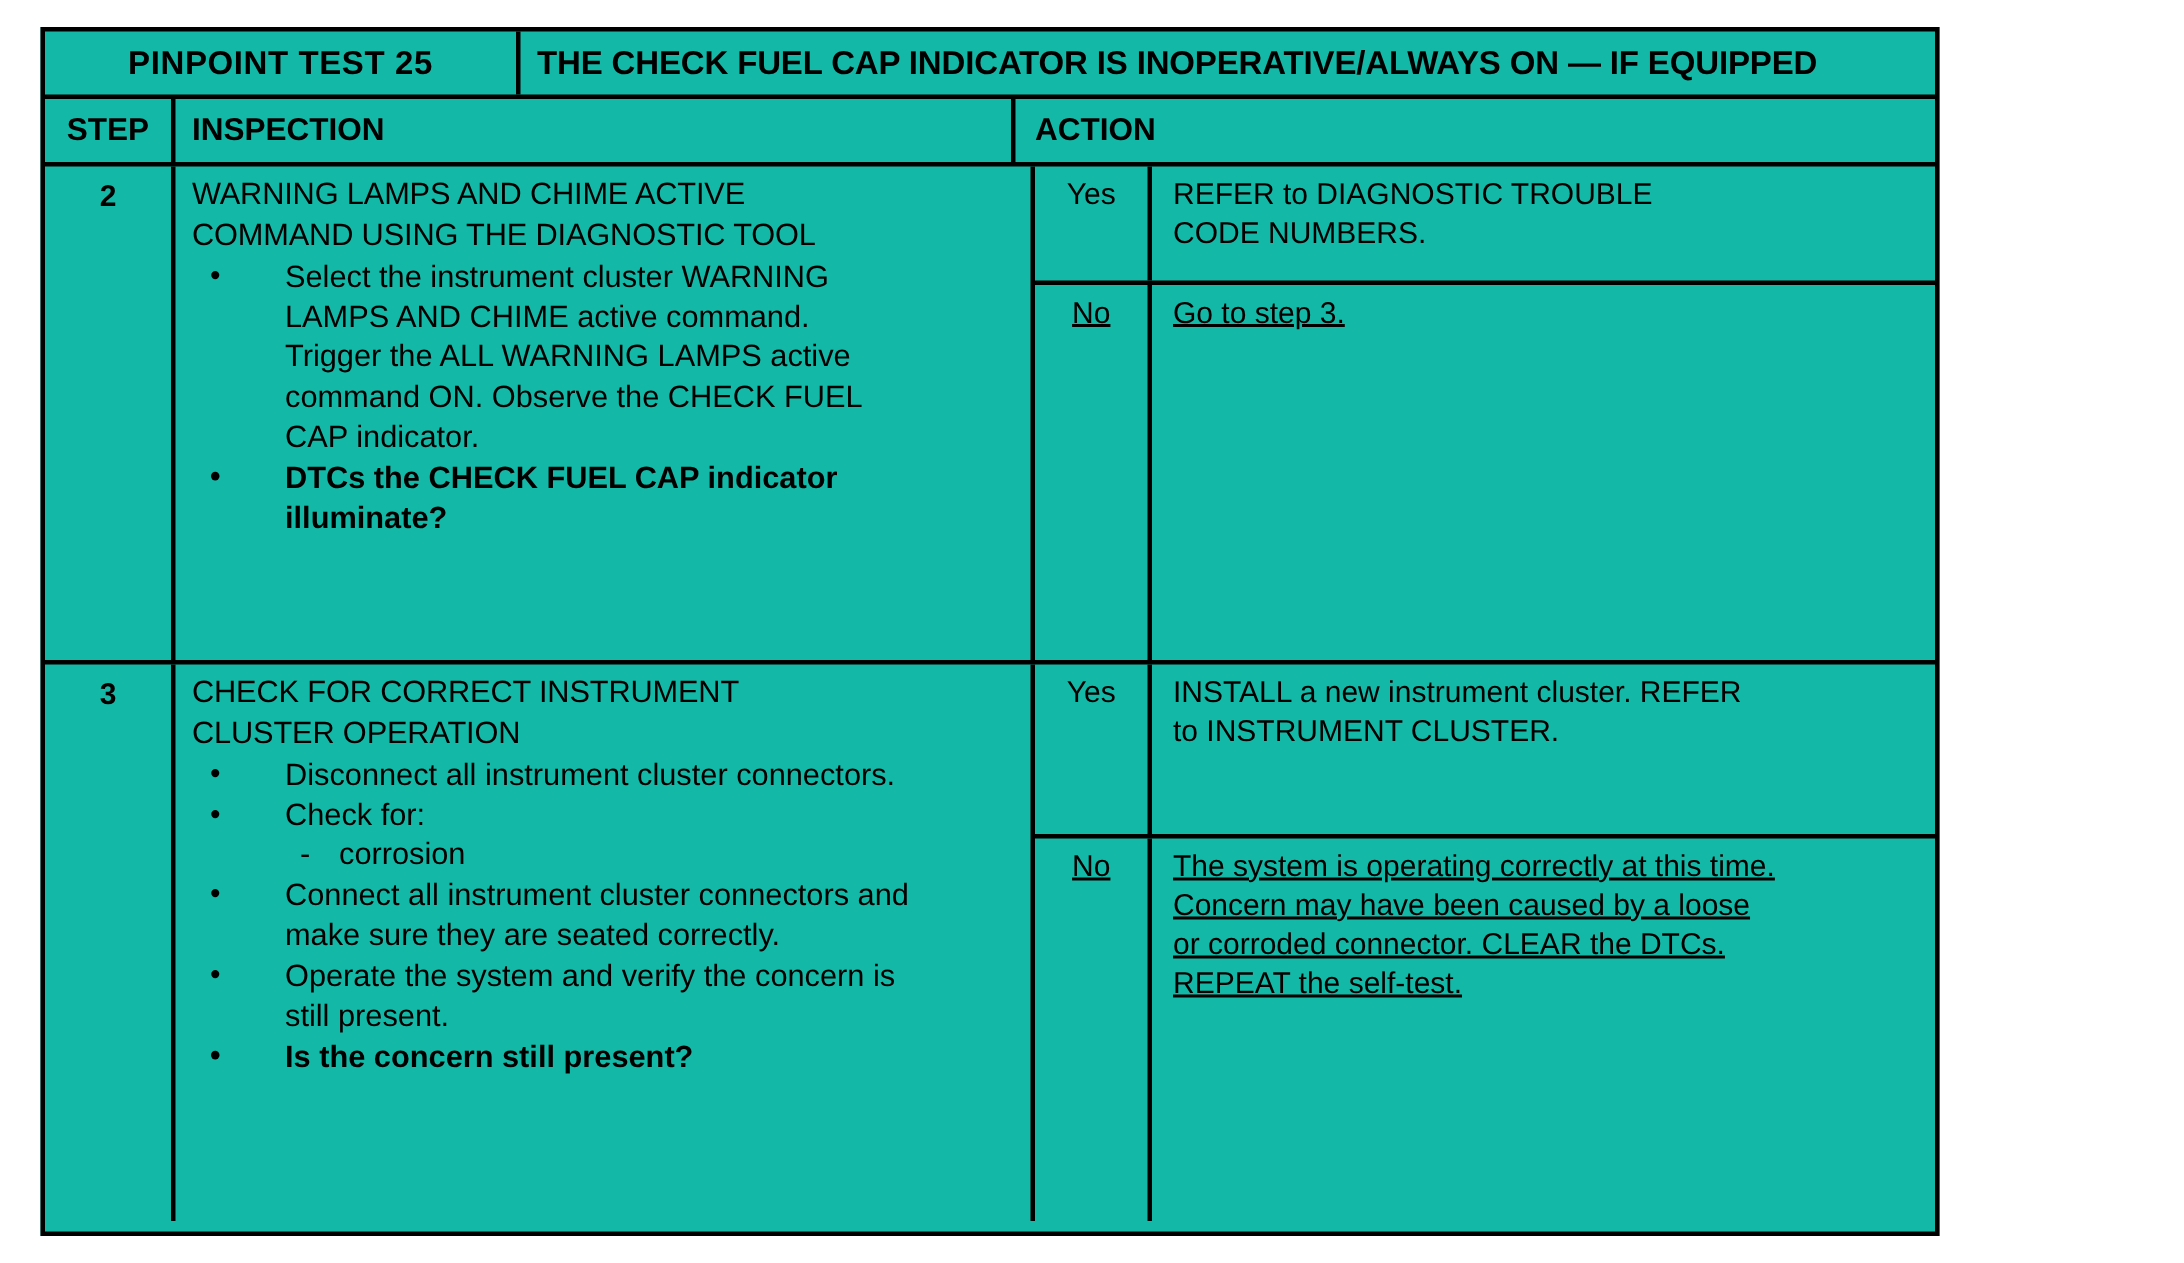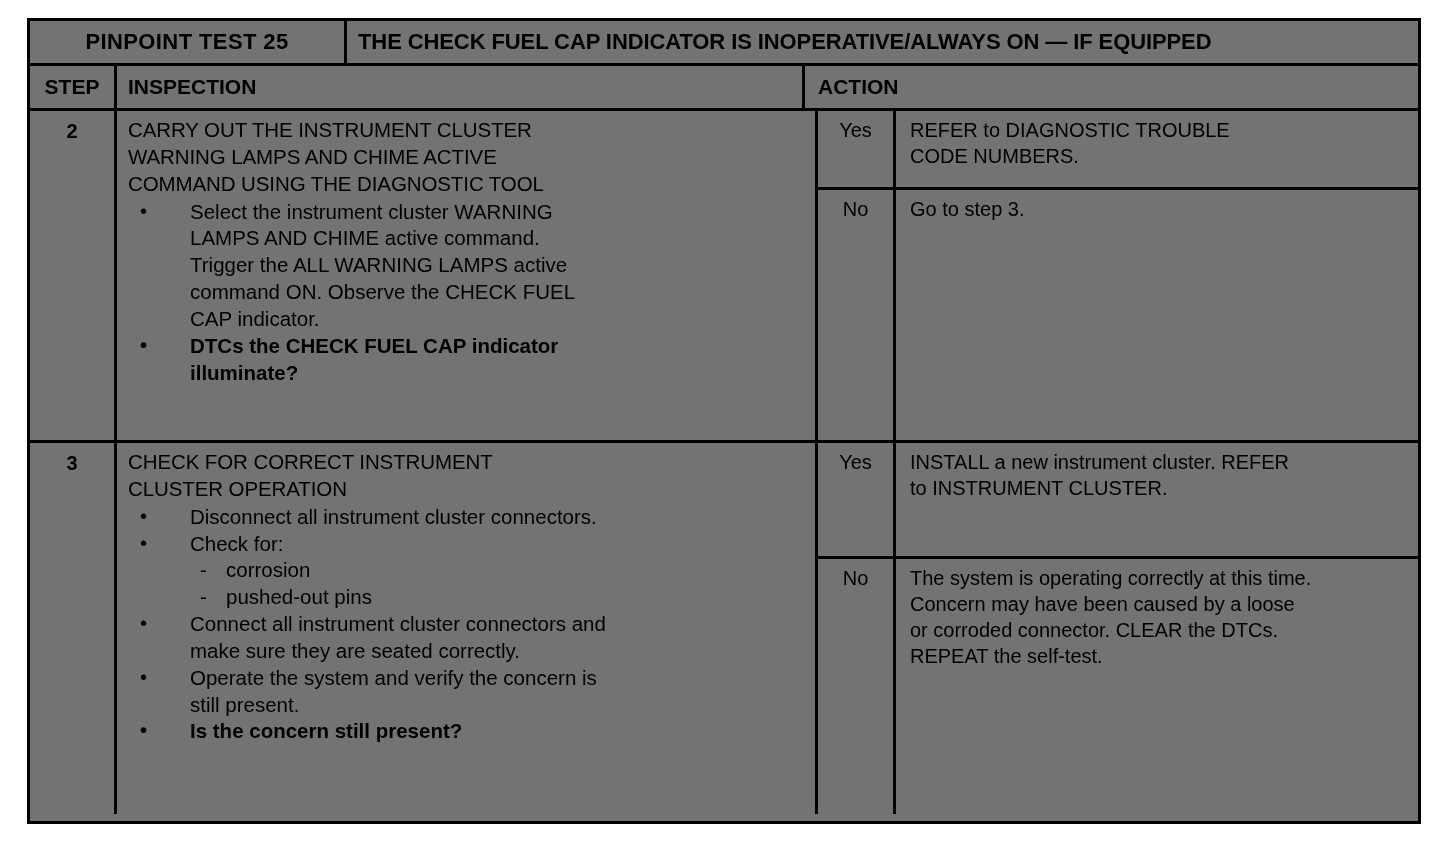--- a/index.html
+++ b/index.html
@@ -21,25 +21,25 @@
     position: relative;
     width: 1456px;
     height: 842px;
     background: #ffffff;
   }
 
   .table-frame {
     position: absolute;
     left: 27px;
     top: 18px;
-    width: 1394px;
+    width: 1266px;
     height: 806px;
     border: 3px solid #000000;
     box-sizing: border-box;
-    background: #737373;
+    background: #14b8a6;
   }
 
   
   .title-row {
     display: flex;
     height: 45px;
     border-bottom: 3px solid #000000;
     box-sizing: border-box;
   }
   .title-test {
@@ -137,21 +137,21 @@
     box-sizing: border-box;
     display: flex;
     flex-direction: column;
   }
 
   .result-branch {
     display: flex;
     box-sizing: border-box;
     border-bottom: 3px solid #000000;
   }
-  .result-branch.last { border-bottom: none; }
+  .result-branch.last { border-bottom: none; text-decoration: underline; }
 
   .branch-label {
     width: 78px;
     flex: 0 0 78px;
     border-right: 3px solid #000000;
     box-sizing: border-box;
     text-align: center;
     padding-top: 8px;
     font-size: 20px;
   }
@@ -231,21 +231,20 @@
       <div class="head-step">STEP</div>
       <div class="head-inspection">INSPECTION</div>
       <div class="head-action">ACTION</div>
     </div>
 
     <div class="step-row" style="height:332px;">
       <div class="cell-step">2</div>
 
       <div class="cell-inspection">
         <div class="insp-heading">
-          <div>CARRY OUT THE INSTRUMENT CLUSTER</div>
           <div>WARNING LAMPS AND CHIME ACTIVE</div>
           <div>COMMAND USING THE DIAGNOSTIC TOOL</div>
         </div>
         <ul class="bullets">
           <li>
             <div class="nowrap">Select the instrument cluster WARNING</div>
             <div class="nowrap">LAMPS AND CHIME active command.</div>
             <div class="nowrap">Trigger the ALL WARNING LAMPS active</div>
             <div class="nowrap">command ON. Observe the CHECK FUEL</div>
             <div class="nowrap">CAP indicator.</div>
@@ -283,21 +282,20 @@
           <div>CLUSTER OPERATION</div>
         </div>
         <ul class="bullets">
           <li>
             <div class="nowrap">Disconnect all instrument cluster connectors.</div>
           </li>
           <li>
             <div class="nowrap">Check for:</div>
             <ul class="subdash">
               <li>corrosion</li>
-              <li>pushed-out pins</li>
             </ul>
           </li>
           <li>
             <div class="nowrap">Connect all instrument cluster connectors and</div>
             <div class="nowrap">make sure they are seated correctly.</div>
           </li>
           <li>
             <div class="nowrap">Operate the system and verify the concern is</div>
             <div class="nowrap">still present.</div>
           </li>

